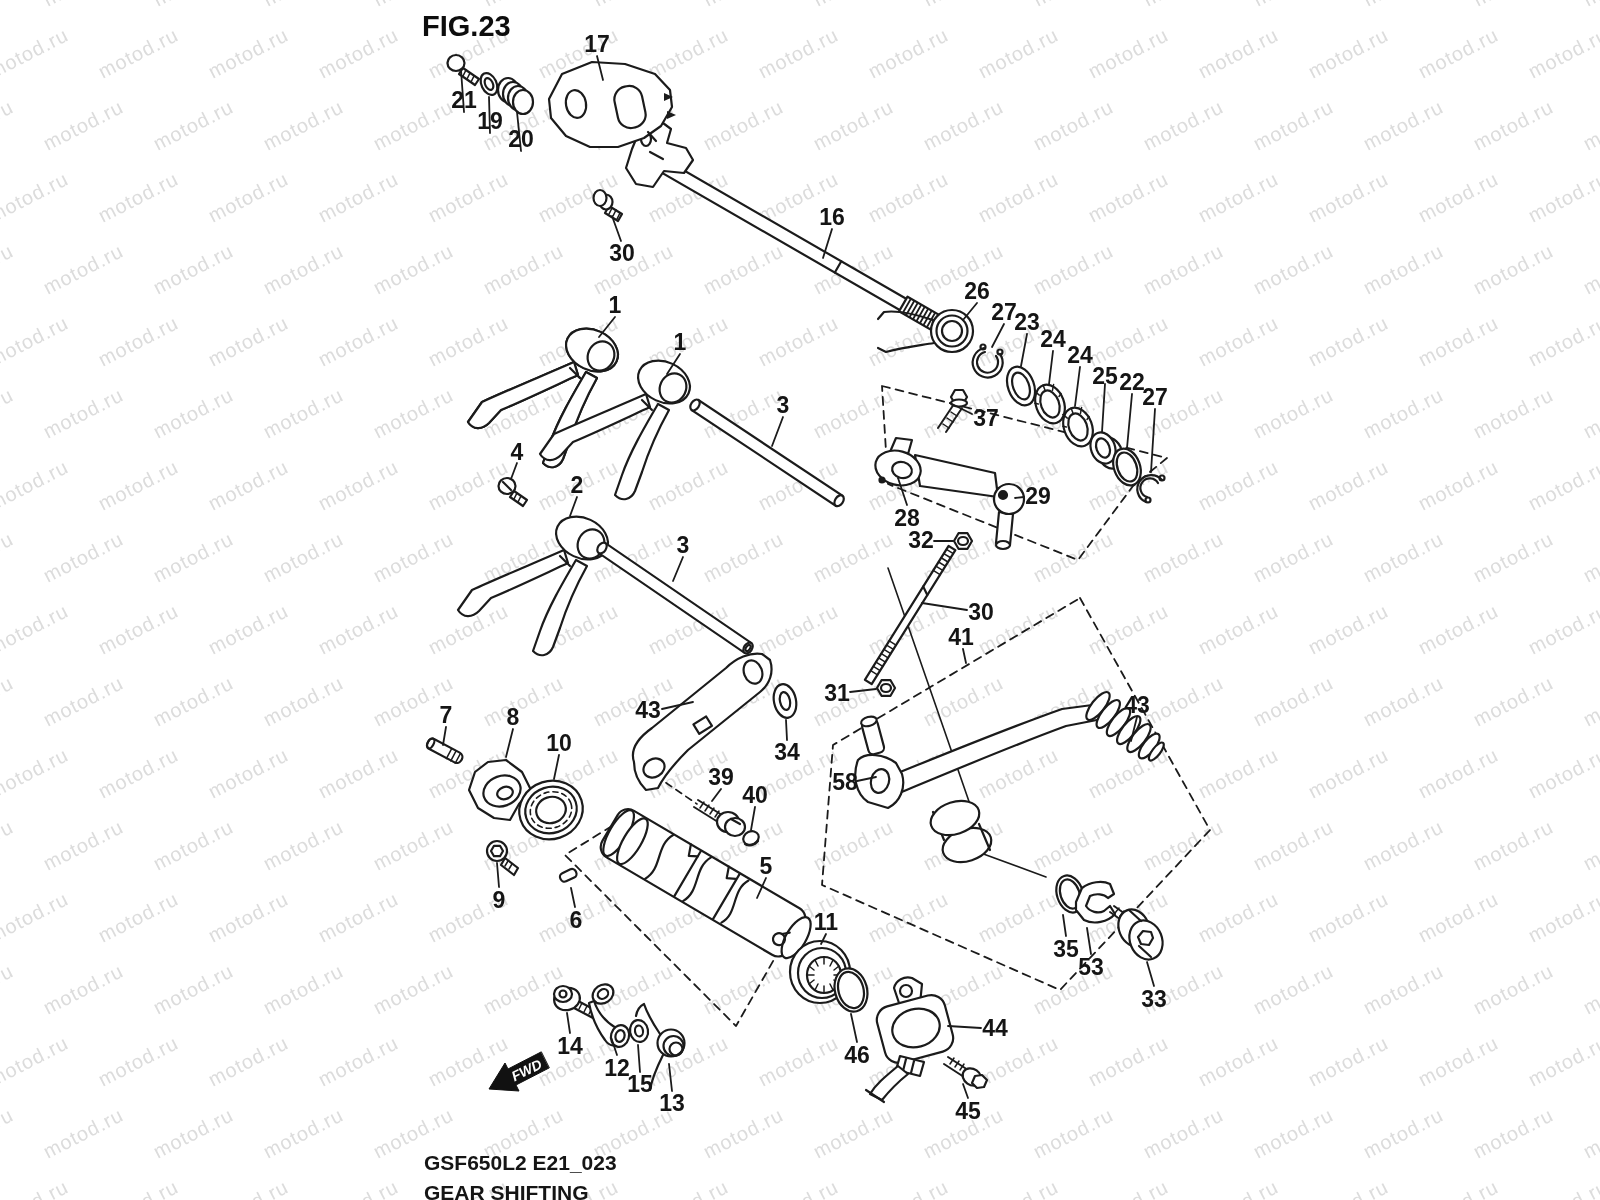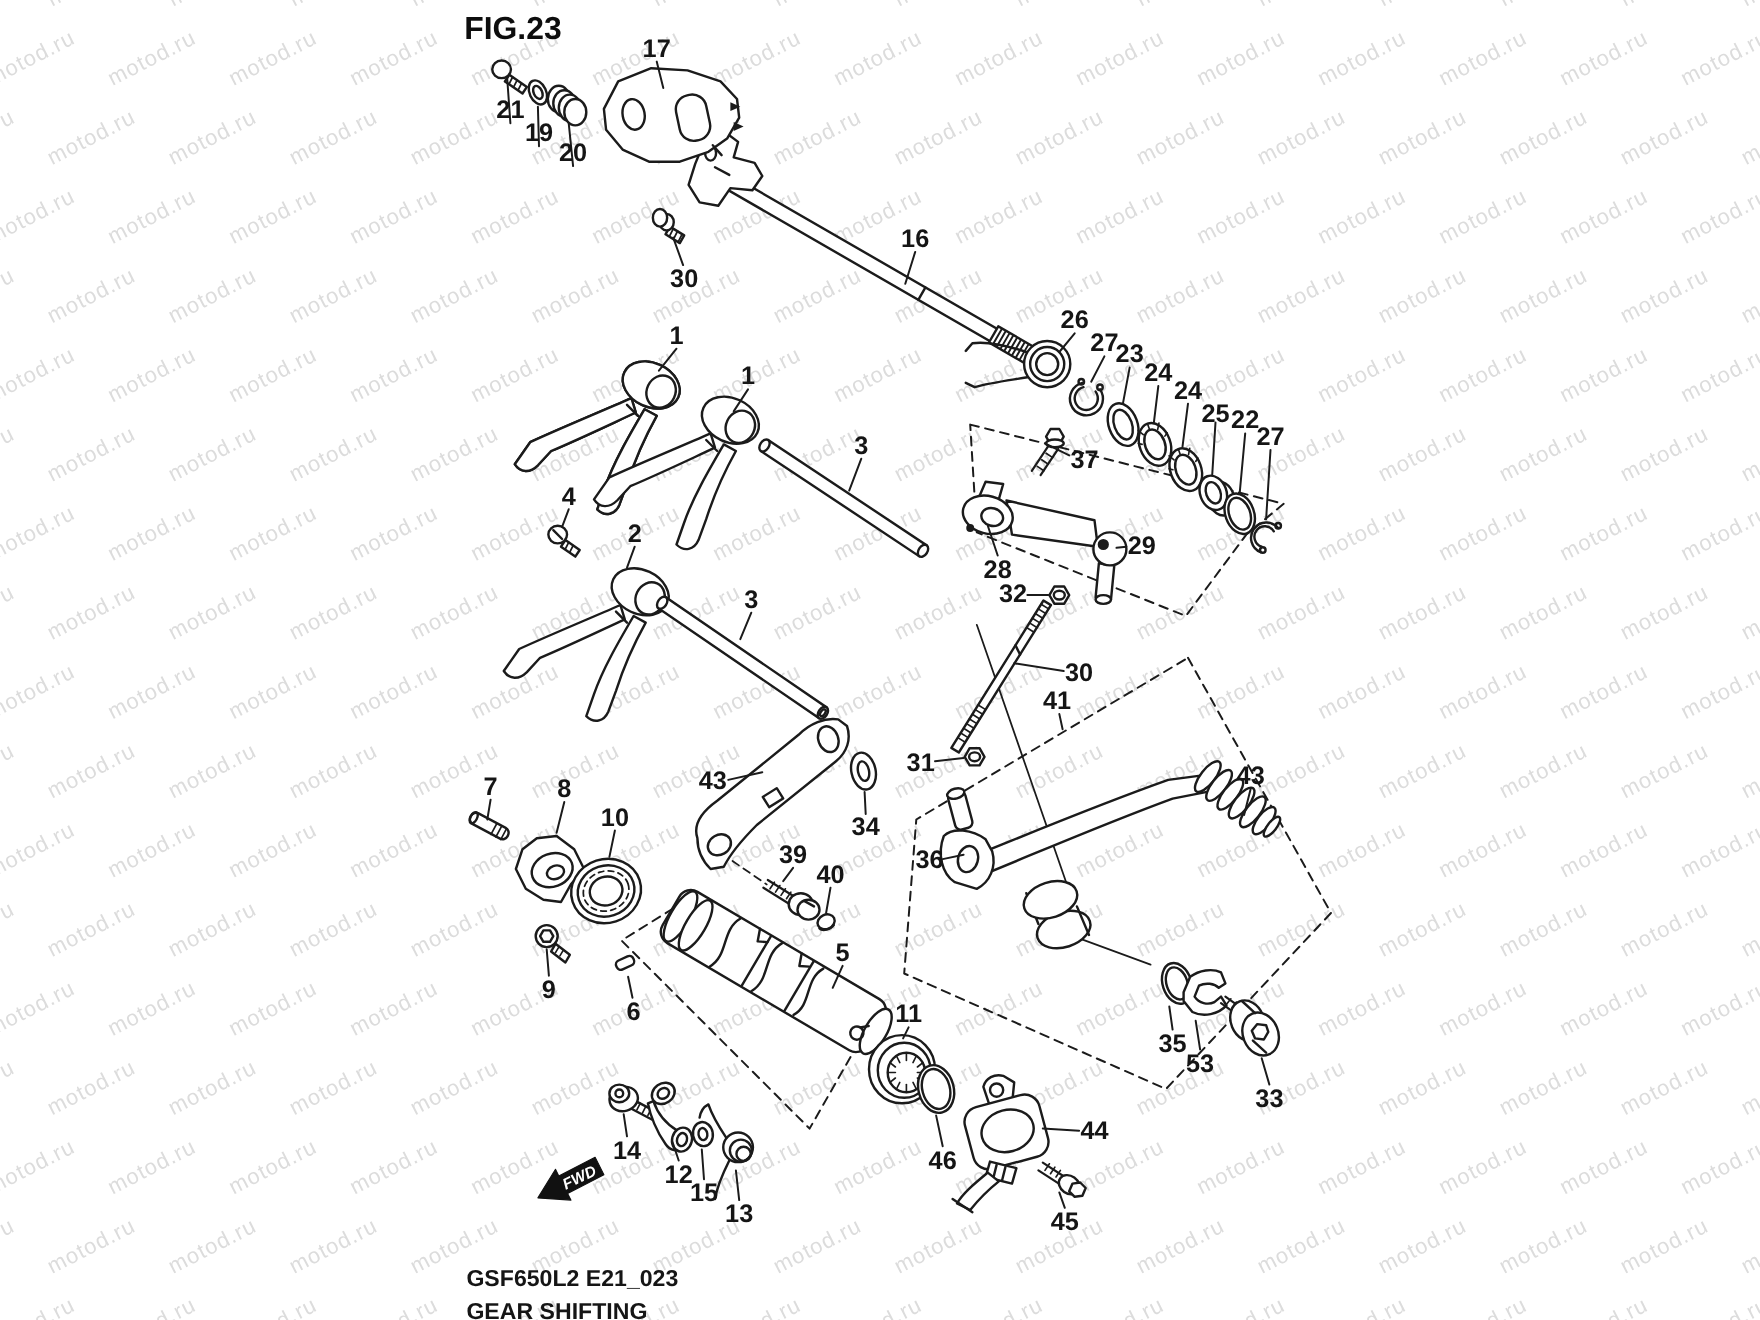--- a/index.html
+++ b/index.html
@@ -826,21 +826,21 @@
       <div class="part-label" style="left: 921px; top: 540px;">32</div>
       <div class="part-label" style="left: 1154px; top: 999px;">33</div>
       <div class="part-label" style="left: 787px; top: 752px;">34</div>
       <div class="part-label" style="left: 1066px; top: 949px;">35</div>
       <div class="part-label" style="left: 1091px; top: 967px;">53</div>
       <div class="part-label" style="left: 986px; top: 418px;">37</div>
       <div class="part-label" style="left: 648px; top: 710px;">43</div>
       <div class="part-label" style="left: 721px; top: 777px;">39</div>
       <div class="part-label" style="left: 755px; top: 795px;">40</div>
       <div class="part-label" style="left: 961px; top: 637px;">41</div>
-      <div class="part-label" style="left: 845px; top: 782px;">36</div>
+      <div class="part-label" style="left: 845px; top: 782px;">58</div>
       <div class="part-label" style="left: 1137px; top: 705px;">43</div>
       <div class="part-label" style="left: 995px; top: 1028px;">44</div>
       <div class="part-label" style="left: 968px; top: 1111px;">45</div>
       <div class="part-label" style="left: 857px; top: 1055px;">46</div>
     </div>
 
   <div class="footer">
     <div>GSF650L2 E21_023</div>
     <div>GEAR SHIFTING</div>
   </div>

